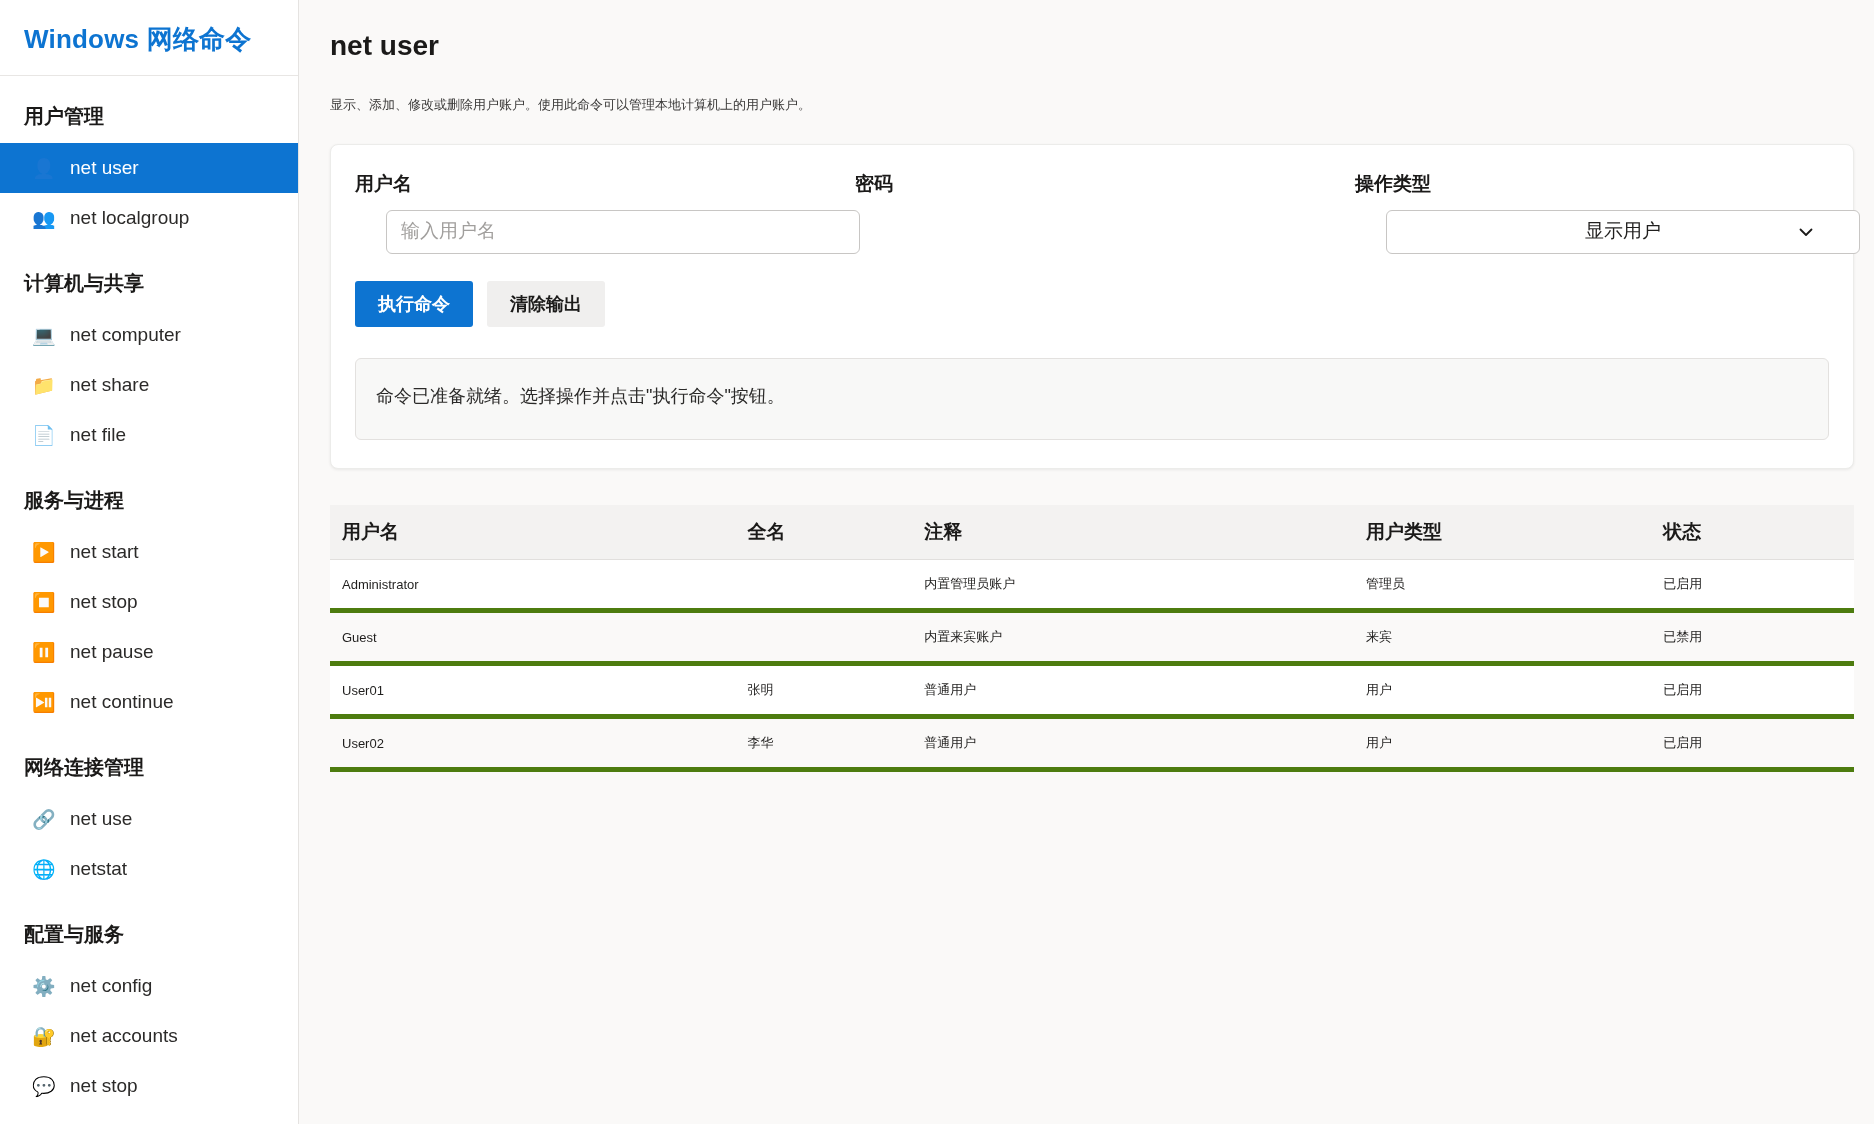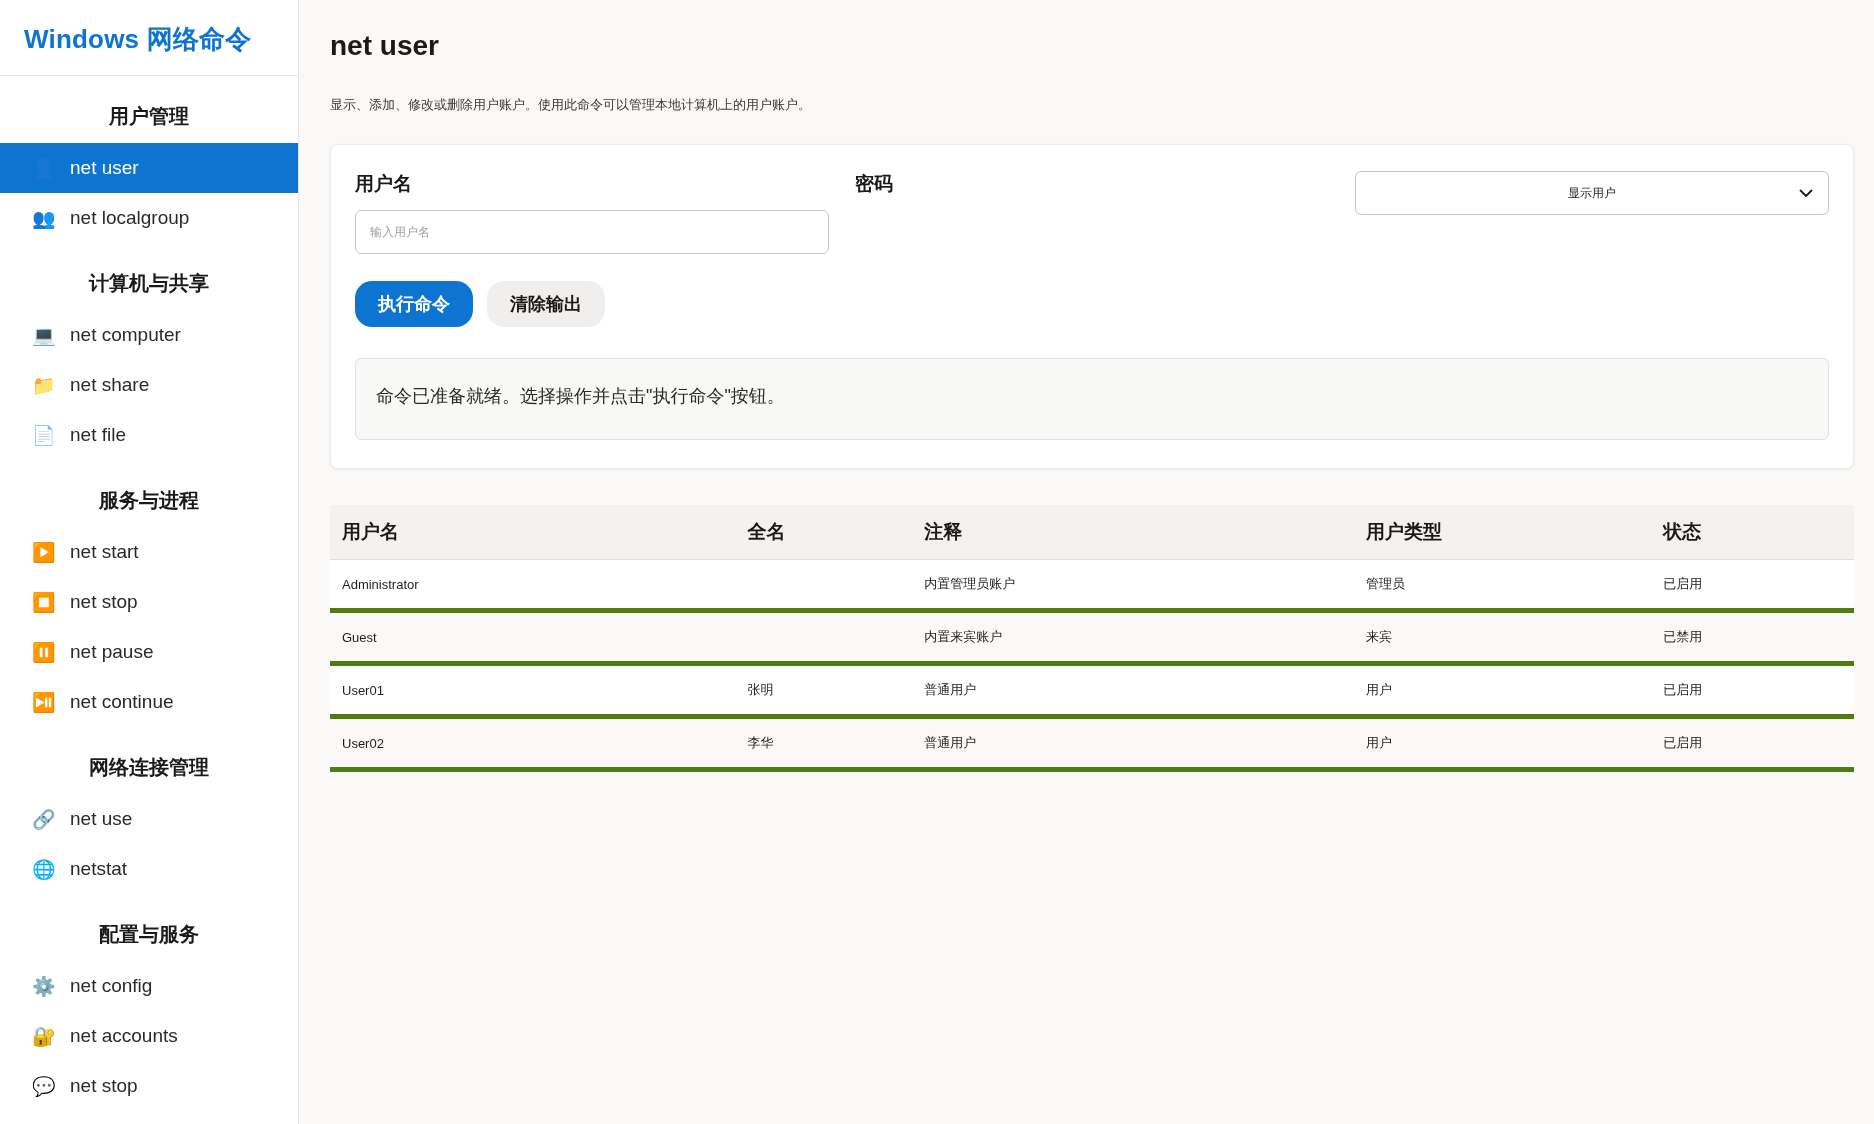--- a/index.html
+++ b/index.html
@@ -18,21 +18,21 @@
     border-right:1px solid #e5e3e1;
     overflow:hidden;
   }
   .sidebar-header {
     padding:22px 24px 18px 24px;
     border-bottom:1px solid #e8e6e4;
   }
   .app-title { font-size:26px; font-weight:bold; color:#0d74d1; letter-spacing:0.2px; }
   .section-title {
     padding:27px 24px 13px 24px;
-    font-size:20px; font-weight:bold; color:#1b1a19;text-align:center;
+    font-size:20px; font-weight:bold; color:#1b1a19;
   }
   .nav-item {
     display:flex; align-items:center;
     height:50px; padding:0 24px 0 32px;
     font-size:19px; color:#2b2a29; cursor:pointer;
   }
   .nav-item .icon {
     width:26px; margin-right:12px; font-size:19px; line-height:1;
     font-family:"DejaVu Sans",sans-serif;
   }
@@ -48,30 +48,30 @@
     border-radius:8px;
     box-shadow:0 1px 3px rgba(0,0,0,.07);
     padding:26px 24px 28px 24px;
   }
   .form-row { display:flex; gap:26px; }
   .field { flex:1; }
   .field-label { display:block; font-size:19px; font-weight:bold; margin-bottom:13px; color:#1b1a19; }
   .text-input, .select {
     width:100%; height:44px;
     border:1px solid #c8c6c4; border-radius:6px;
-    padding:0 14px; font-size:12px; font-family:Liberation Serif, serif;
-    background:#ffffff; color:#201f1e; outline:none;
+    padding:0 14px; font-size:19px; font-family:Liberation Mono, monospace;
+    background:#ffffff; color:#201f1e; outline:none;margin-left:31px;
   }
   .text-input::placeholder { color:#a19f9d; }
   .select-wrap { position:relative; }
   .select { appearance:none; -webkit-appearance:none; -moz-appearance:none; cursor:pointer;text-align:center; }
   .chevron { position:absolute; right:15px; top:50%; transform:translateY(-50%); pointer-events:none; display:flex; }
   .btn-row { margin-top:27px; display:flex; gap:14px; }
   .btn {
-    border:none; border-radius:17px;
+    border:none; border-radius:3px;
     font-size:18px; font-weight:bold; font-family:inherit;
     padding:11px 23px; cursor:pointer;
   }
   .btn-primary { background:#0d74d1; color:#ffffff; }
   .btn-secondary { background:#f0efee; color:#1b1a19; }
   .output {
     margin-top:31px;
     background:#f8f8f7;
     border:1px solid #e3e1df;
     border-radius:6px;
@@ -190,20 +190,21 @@
   <section class="card">
     <div class="form-row">
       <div class="field">
         <label class="field-label">用户名</label>
         <input class="text-input" type="text" placeholder="输入用户名" style="">
       </div>
       <div class="field">
         <label class="field-label">密码</label>
       </div>
       <div class="field">
+        <label class="field-label">操作类型</label>
         <div class="select-wrap">
           <select class="select">
             <option>显示用户</option>
           </select>
           <span class="chevron">
             <svg width="16" height="16" viewBox="0 0 16 16" fill="none">
               <path d="M2.5 5.5 L8 11 L13.5 5.5" stroke="#1b1a19" stroke-width="1.8" stroke-linecap="round" stroke-linejoin="round"></path>
             </svg>
           </span>
         </div>

